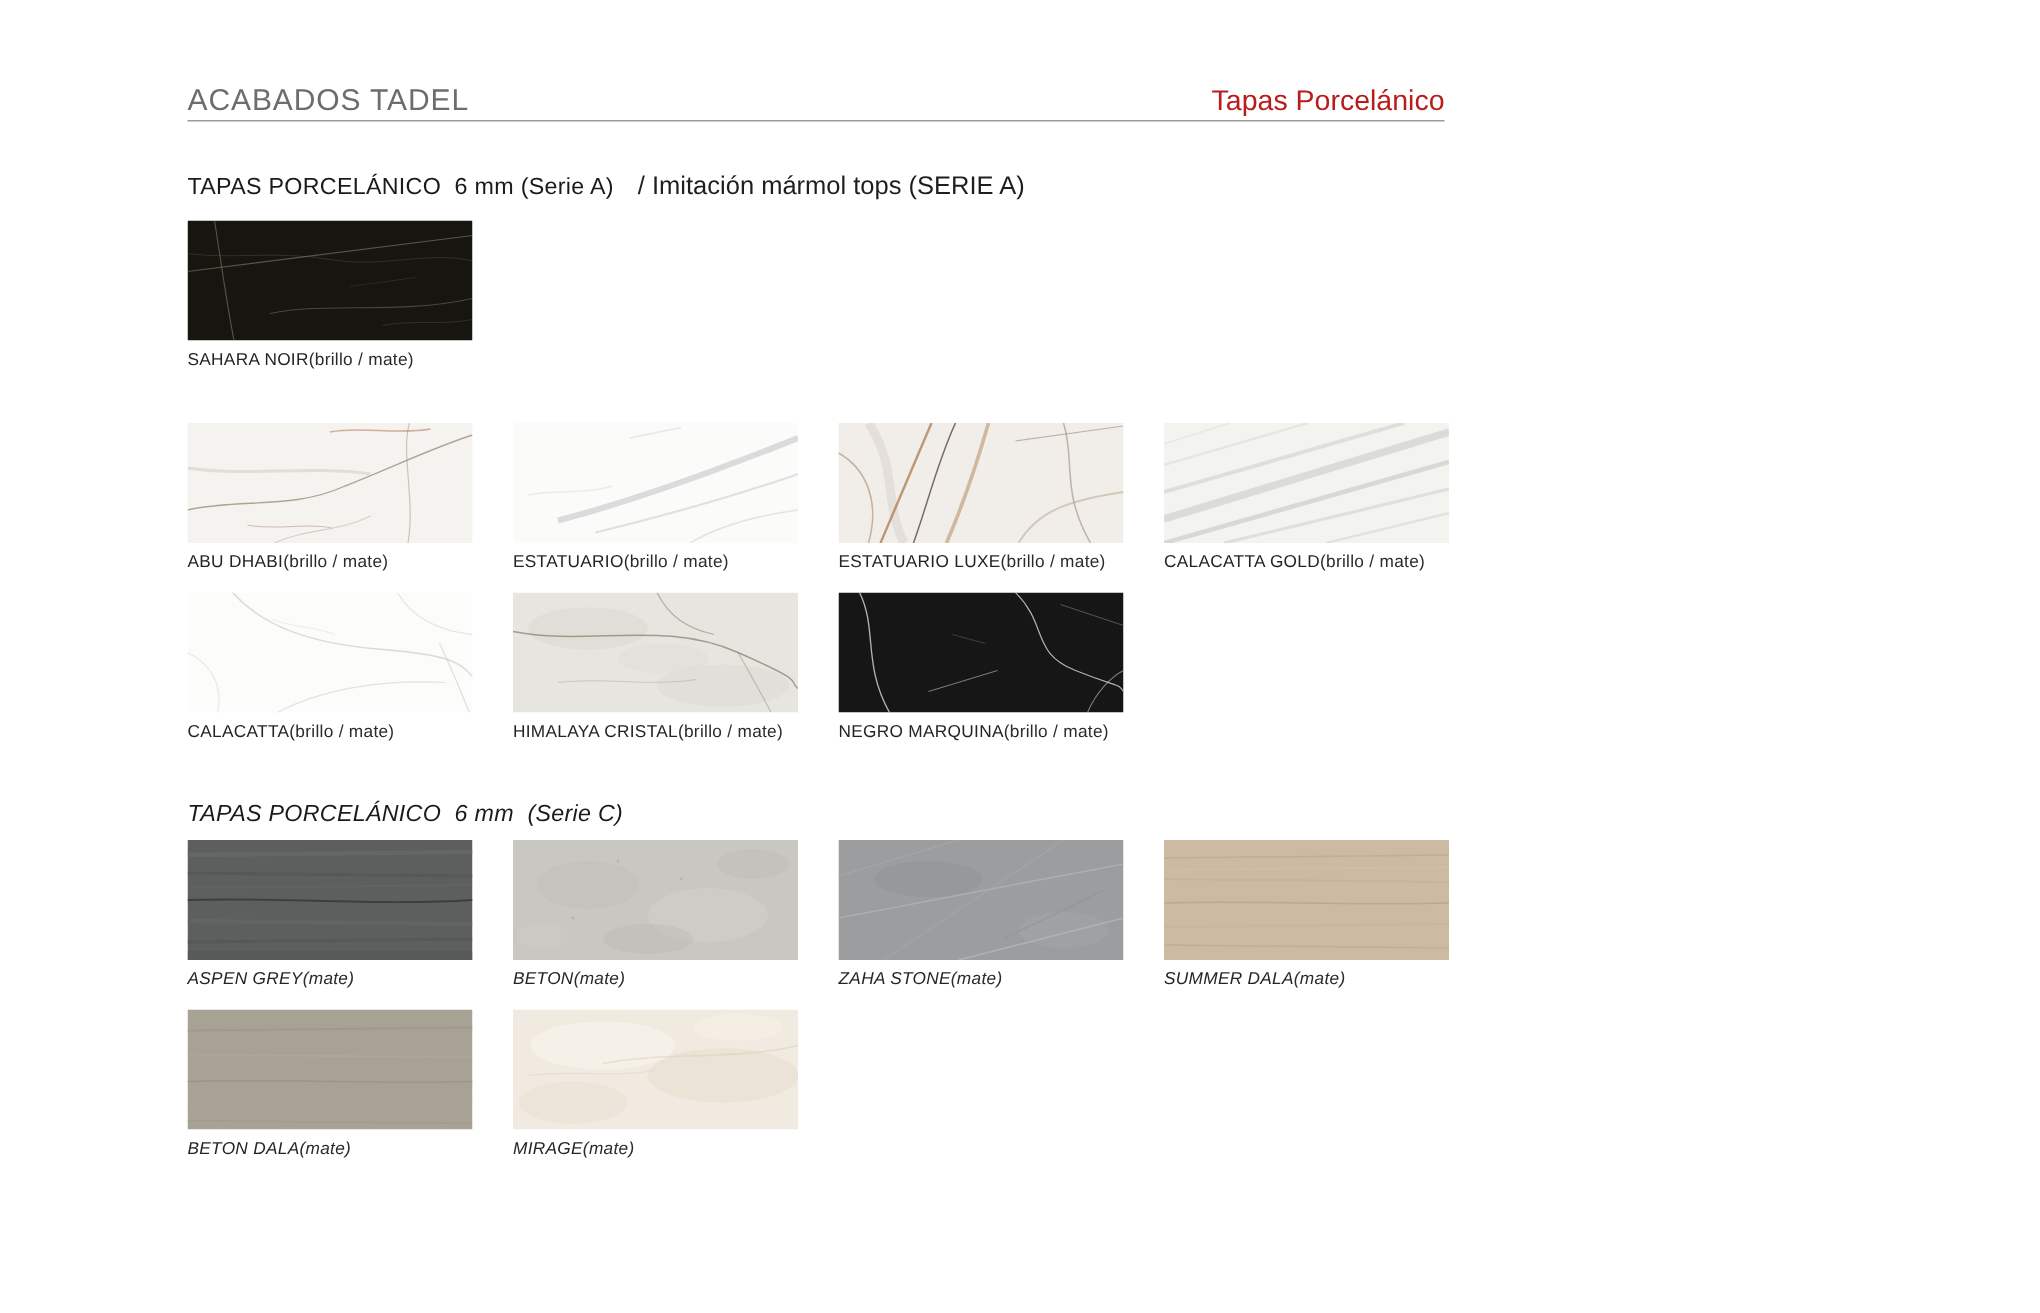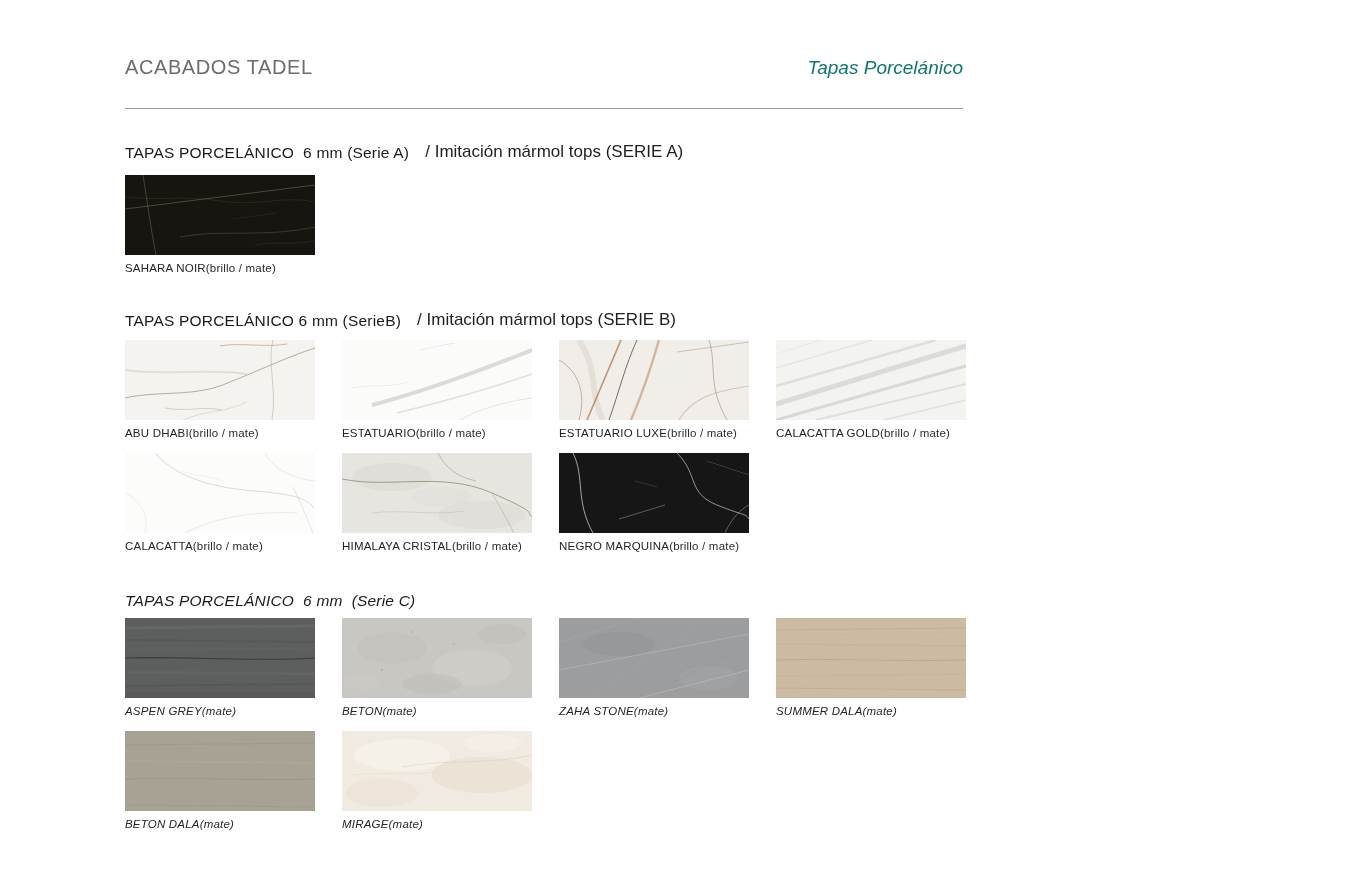--- a/index.html
+++ b/index.html
@@ -3,24 +3,24 @@
 <meta charset="utf-8">
 <style>
   * { margin:0; padding:0; box-sizing:border-box; }
   html,body { background:#ffffff; }
   body { font-family:"Liberation Sans", sans-serif; color:#222; }
   .page { position:relative; width:1360px; height:875px; background:#fff; overflow:hidden; }
   .content { position:absolute; left:125px; top:0; width:838px; }
 
   .page-header {
     display:flex; justify-content:space-between; align-items:flex-end;
-    padding-top:56px; padding-bottom:29px; border-bottom:1px solid #9b9b9b;
+    padding-top:56px; padding-bottom:1px; border-bottom:1px solid #9b9b9b;
   }
   .page-header .title   { font-size:20px; color:#6d6d6d; letter-spacing:.6px; }
-  .page-header .subtitle{ font-size:19px; color:#0f766e;font-style:italic; }
+  .page-header .subtitle{ font-size:19px; color:#b91c1c; }
 
   .section { }
   .section-a { margin-top:33px; }
   .section-b { margin-top:36px; }
   .section-c { margin-top:40px;font-style:italic; }
 
   .section-title-row { display:flex; align-items:flex-end; }
   .section-title { font-size:15.5px; color:#1b1b1b; letter-spacing:.2px; white-space:pre; }
   .section-note  { font-size:17px; color:#1e1e1e; margin-left:16px; white-space:pre; }
 
@@ -78,24 +78,20 @@
           <div class="swatch-label">
             <span class="name">SAHARA NOIR</span>
             <span class="finish">(brillo / mate)</span>
           </div>
         </div>
 
       </div>
     </div>
 
     <div class="section section-b">
-      <div class="section-title-row">
-        <span class="section-title">TAPAS PORCELÁNICO 6 mm (SerieB)</span>
-        <span class="section-note">/ Imitación mármol tops (SERIE B)</span>
-      </div>
       <div class="grid">
 
         <div class="cell">
           <div class="swatch">
             <svg viewBox="0 0 190 80" preserveAspectRatio="none">
               <rect width="190" height="80" fill="#f4f3f0"></rect>
               <g fill="none">
                 <path d="M0,58 C35,50 70,58 105,42 C140,28 165,16 190,8" stroke="#a28e7b" stroke-width="0.9" opacity="0.8"></path>
                 <path d="M148,0 C142,20 152,50 147,80" stroke="#b3a18c" stroke-width="0.8" opacity="0.6"></path>
                 <path d="M0,30 C40,36 80,28 122,34" stroke="#cdc7bd" stroke-width="2" opacity="0.5"></path>

